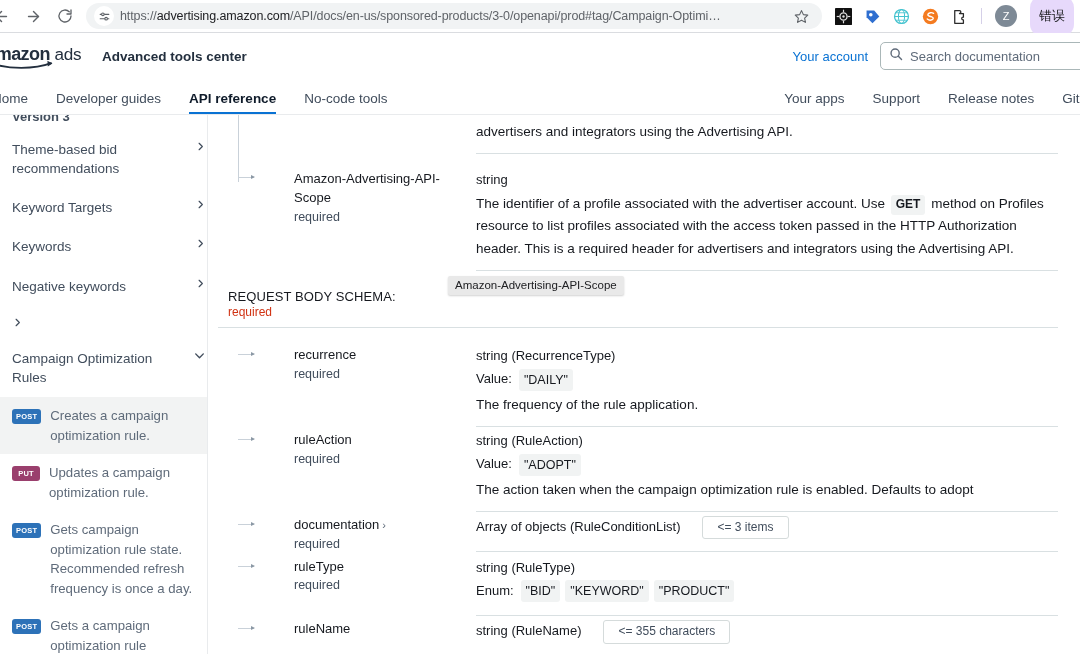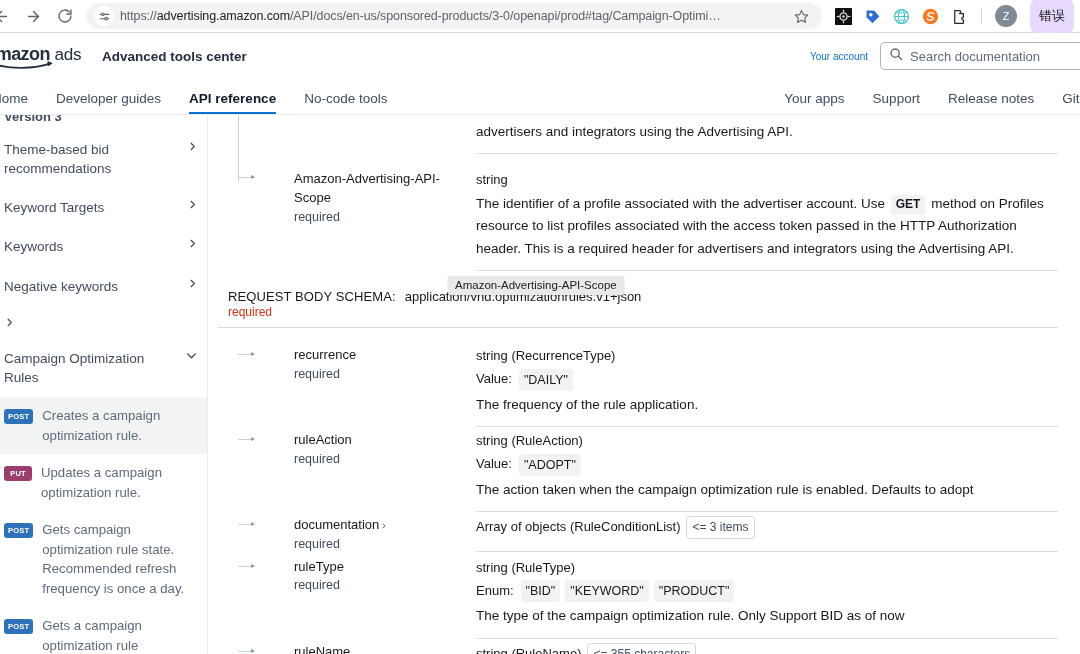--- a/index.html
+++ b/index.html
@@ -103,21 +103,21 @@
   }
   .site-title {
     font-size: 13.5px; font-weight: bold; color: #232f3e;
     margin-left: 6px;
   }
   .header-right {
     margin-left: auto; display: flex; align-items: center; gap: 12px;
     padding-right: 0; margin-right: -18px;
   }
   .your-account {
-    color: #0972d3; font-size: 10px; cursor: pointer;
+    color: #0972d3; font-size: 13px; cursor: pointer;
   }
   .search-box {
     width: 218px; height: 28px;
     border: 1px solid #aab7b8; border-radius: 5px;
     background: #fff;
     display: flex; align-items: center; padding: 0 8px; gap: 7px;
   }
   .search-ph { font-size: 13px; color: #5f6b7a; }
 
   
@@ -151,21 +151,21 @@
     height: 540px;
     width: 1080px;
     position: relative;
   }
 
   
   .sidebar {
     width: 208px; flex-shrink: 0;
     background: #fff;
     border-right: 1px solid #e9ebed;
-    padding-left: 4px;
+    padding-left: 12px;
     position: relative;
     overflow: hidden;
   }
   .sidebar-inner { margin-left: -22px; width: 230px; }
   .version-label {
     font-size: 13px; font-weight: bold; color: #414d5c;
     padding: 0 18px 6px 22px;
     margin-top: -6px;
   }
   .side-group {
@@ -262,22 +262,22 @@
   .chip {
     display: inline-block;
     background: #f1f3f3; border-radius: 3px;
     padding: 1px 5px;
     font-size: 12.5px; color: #16191f;
     font-family: "Liberation Sans", sans-serif;
   }
   .chip-out {
     display: inline-block;
     background: #fff; border: 1px solid #d5dbdb; border-radius: 3px;
-    padding: 1px 5px; font-size: 12px; color: #414d5c;
-    margin-left: 6px; vertical-align: middle;
+    padding: 1px 14px; font-size: 12px; color: #414d5c;
+    margin-left: 22px; vertical-align: middle;
   }
   .ptext {
     font-size: 13.5px; color: #16191f; line-height: 1.65;
   }
   .inline-badge {
     display: inline-block;
     background: #f1f3f3; border-radius: 3px;
     padding: 0px 5px;
     font-size: 12px; font-weight: bold; color: #16191f;
     margin: 0 2px;
@@ -549,21 +549,20 @@
         </div>
         <div class="pdesc-col">
           <div class="ptype">string</div>
           <div class="ptext"><span>The identifier of a profile associated with the advertiser account. Use</span> <span class="inline-badge">GET</span> <span>method on Profiles resource to list profiles associated with the access token passed in the HTTP Authorization header. This is a required header for advertisers and integrators using the Advertising API.</span></div>
         </div>
       </div>
 
       <div class="rbs">
         <div class="rbs-line">
           <span class="rbs-label">REQUEST BODY SCHEMA:</span>
-          <span class="rbs-val">application/vnd.optimizationrules.v1+json</span>
         </div>
         <div class="rbs-req">required</div>
       </div>
 
       <div class="spacer-16"></div>
 
       <div class="param-row">
         <div class="tree">
           <div class="tree-vline"></div>
             <div class="tree-arrow"></div>
@@ -625,21 +624,20 @@
           <div class="preq">required</div>
         </div>
         <div class="pdesc-col">
           <div class="ptype">string (RuleType)</div>
           <div class="pvalrow">
             <span class="k">Enum:</span>
             <span class="chip">"BID"</span>
             <span class="chip">"KEYWORD"</span>
             <span class="chip">"PRODUCT"</span>
           </div>
-          <div class="ptext">The type of the campaign optimization rule. Only Support BID as of now</div>
         </div>
       </div>
 
       <div class="param-row">
         <div class="tree">
           <div class="tree-vline"></div>
             <div class="tree-arrow"></div>
         </div>
         <div class="pname-col">
           <div class="pname">ruleName</div>

